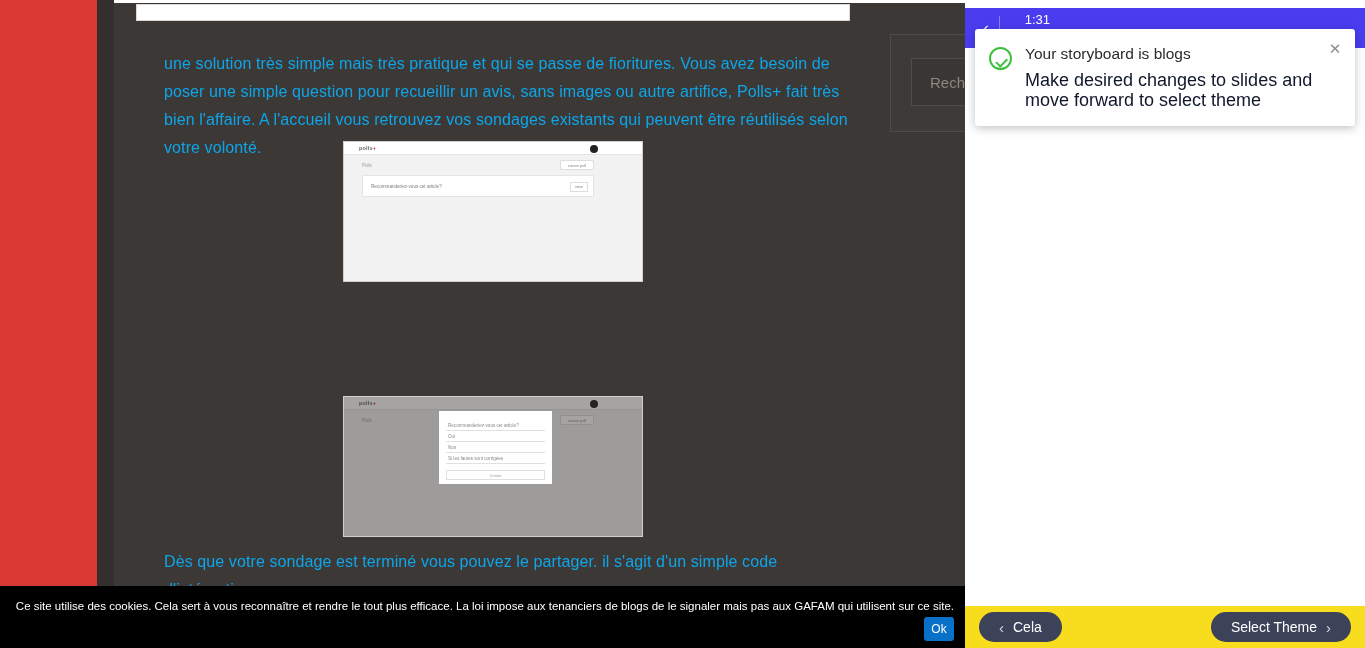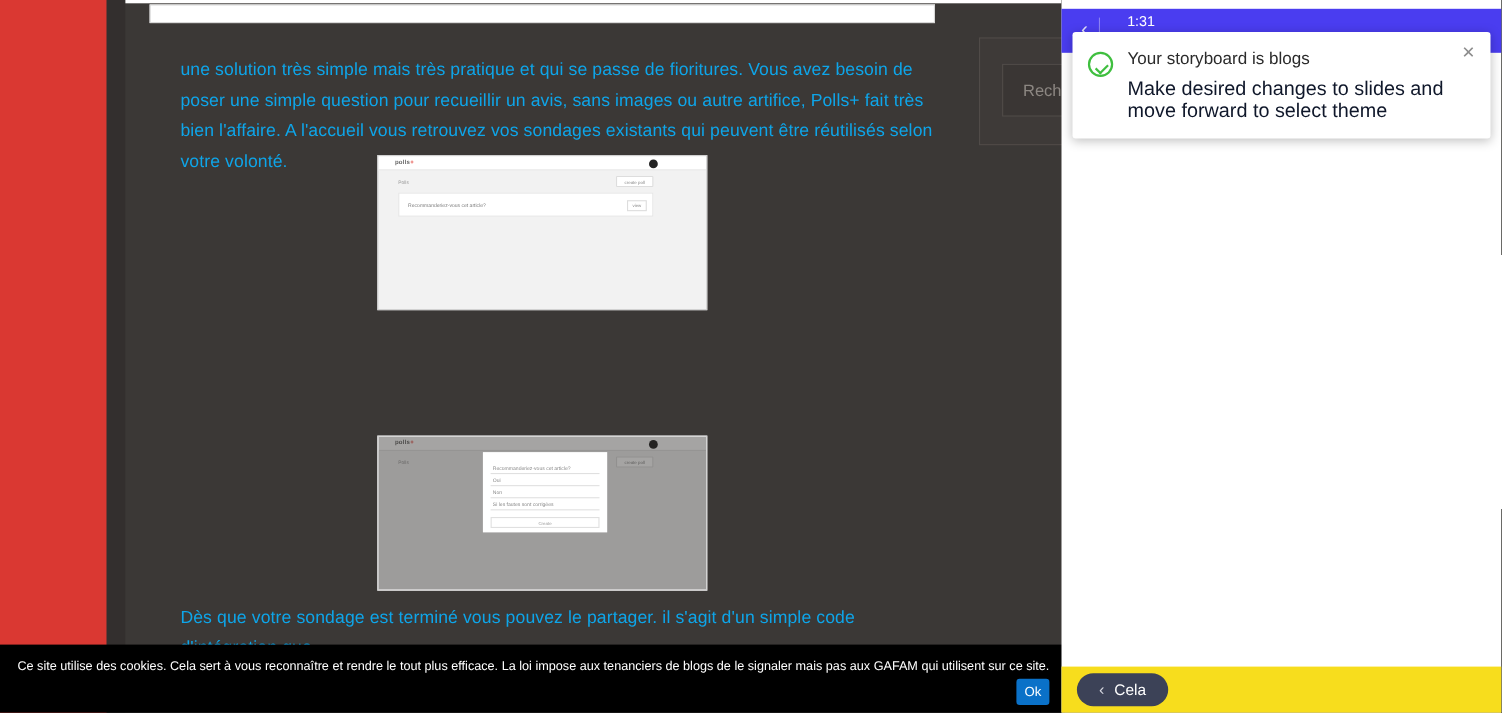--- a/index.html
+++ b/index.html
@@ -207,16 +207,20 @@
       <div class="toast-title">Your storyboard is blogs</div>
       <div class="toast-body">Make desired changes to slides and move forward to select theme</div>
       <div class="toast-close">✕</div>
     </div>
 
     <div class="footer">
       <div class="fbtn">
         <span class="chev">‹</span>
         <span>Cela</span>
       </div>
+      <div class="fbtn">
+        <span>Select Theme</span>
+        <span class="chev">›</span>
+      </div>
     </div>
 
   </div>
 </div>
 
 </body></html>

